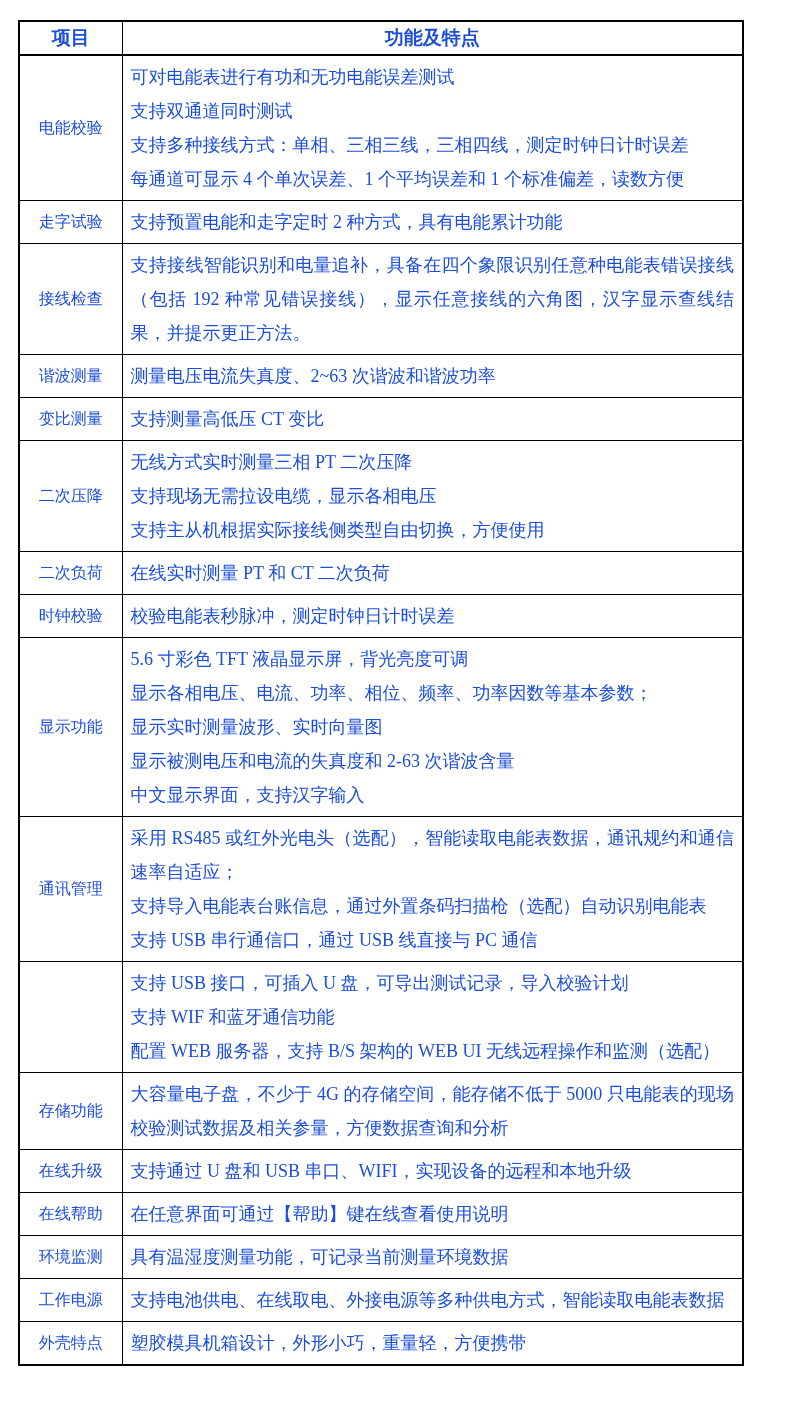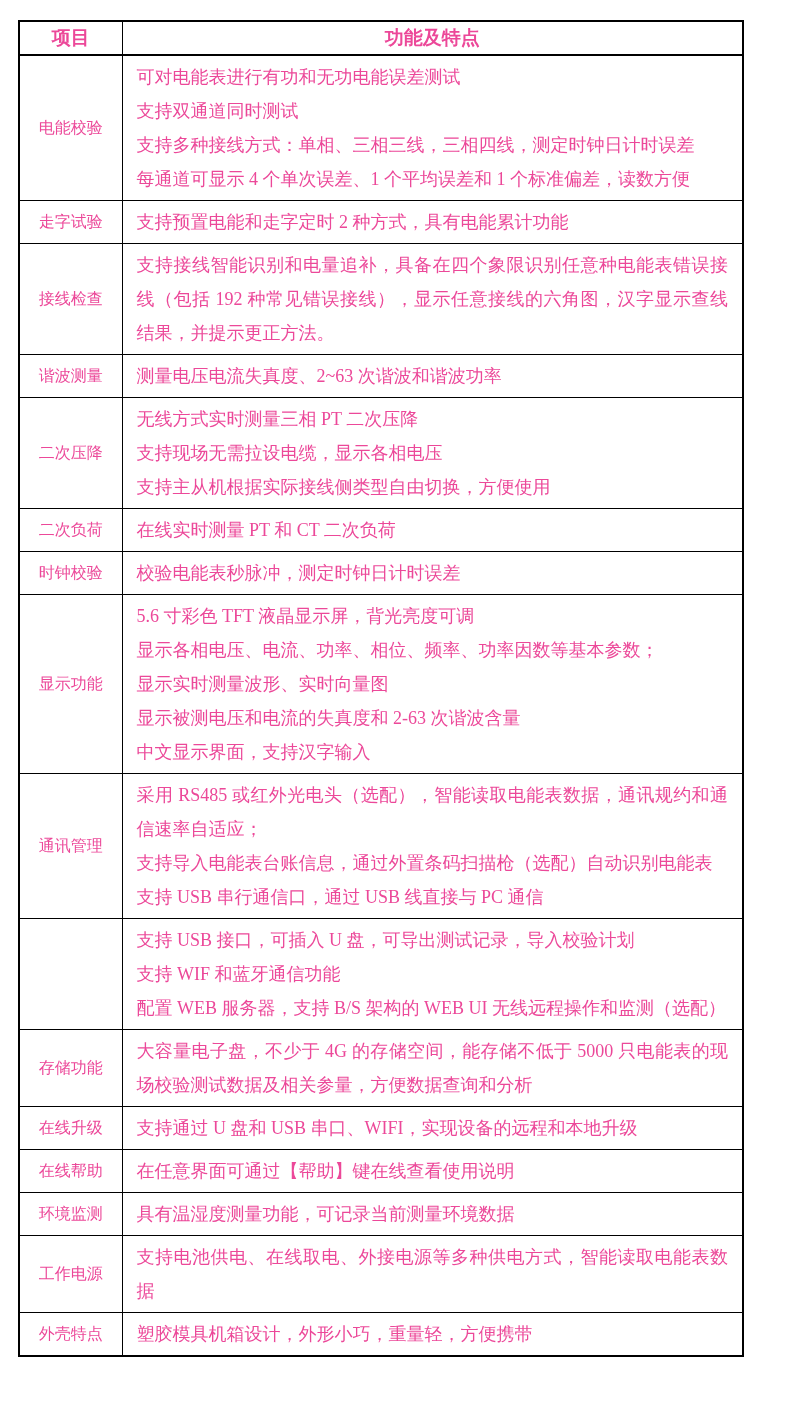--- a/index.html
+++ b/index.html
@@ -7,21 +7,21 @@
     padding: 0;
     background: #ffffff;
   }
   .page {
     position: relative;
     width: 790px;
     height: 1401px;
     background: #ffffff;
     overflow: hidden;
     font-family: "Liberation Serif", "DejaVu Serif", serif;
-    color: #ec4899;
+    color: #1d4ed8;
   }
   table.spec-table {
     position: absolute;
     left: 18px;
     top: 20px;
     width: 726px;
     border-collapse: collapse;
     table-layout: fixed;
     border: 2px solid #000000;
   }
@@ -39,21 +39,21 @@
   }
   td.item-cell {
     text-align: center;
     vertical-align: middle;
     font-size: 16px;
     padding: 4px 2px;
     line-height: 24px;
   }
   td.feature-cell {
     vertical-align: middle;
-    padding: 4px 14px;
+    padding: 4px 8px;
   }
   p.feature-line {
     margin: 0;
     font-size: 18px;
     line-height: 34px;
     text-align: justify;
     word-break: break-word;
   }
 </style>
 </head>
@@ -90,20 +90,26 @@
         <tr>
           <td class="item-cell">接线检查</td>
           <td class="feature-cell">
             <p class="feature-line">支持接线智能识别和电量追补，具备在四个象限识别任意种电能表错误接线（包括 192 种常见错误接线），显示任意接线的六角图，汉字显示查线结果，并提示更正方法。</p>
           </td>
         </tr>
         <tr>
           <td class="item-cell">谐波测量</td>
           <td class="feature-cell">
             <p class="feature-line">测量电压电流失真度、2~63 次谐波和谐波功率</p>
+          </td>
+        </tr>
+        <tr>
+          <td class="item-cell">变比测量</td>
+          <td class="feature-cell">
+            <p class="feature-line">支持测量高低压 CT 变比</p>
           </td>
         </tr>
         <tr>
           <td class="item-cell">二次压降</td>
           <td class="feature-cell">
             <p class="feature-line">无线方式实时测量三相 PT 二次压降</p>
             <p class="feature-line">支持现场无需拉设电缆，显示各相电压</p>
             <p class="feature-line">支持主从机根据实际接线侧类型自由切换，方便使用</p>
           </td>
         </tr>

